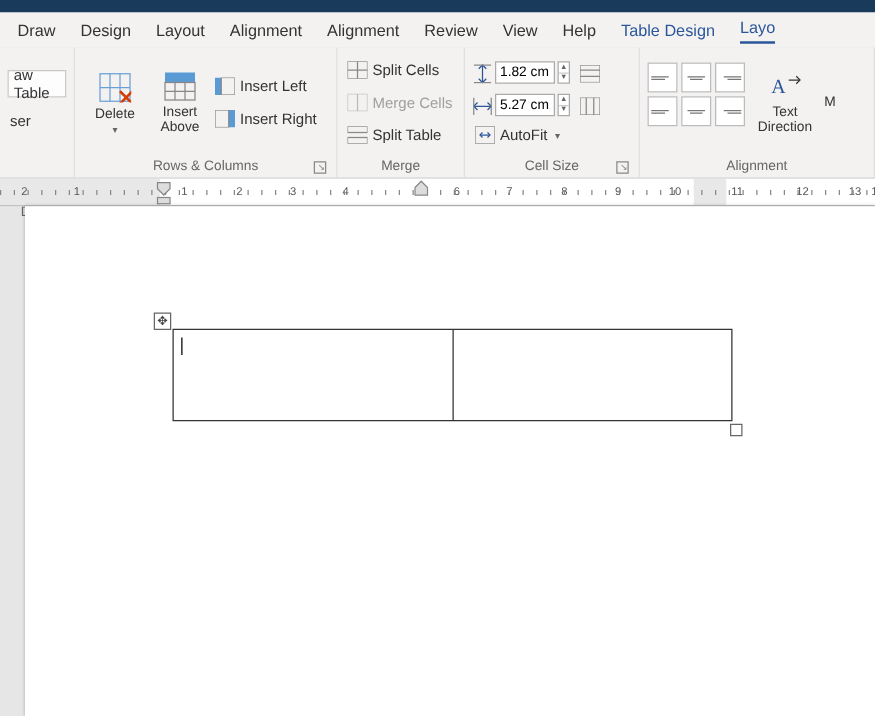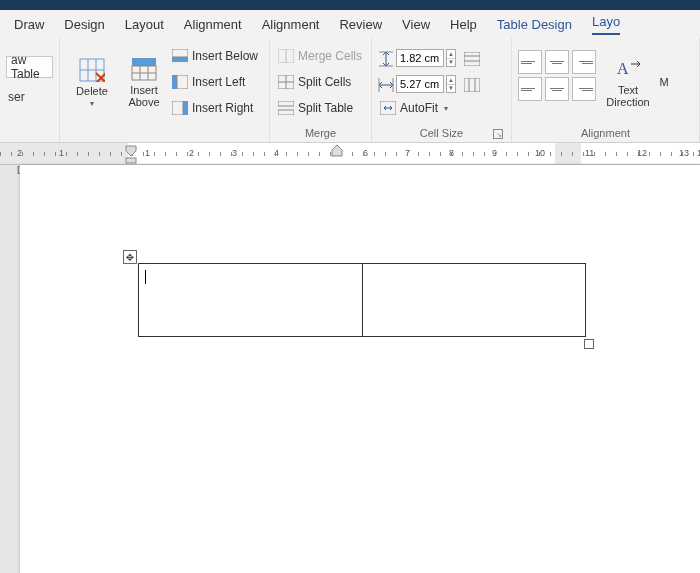--- a/index.html
+++ b/index.html
@@ -259,69 +259,64 @@
               <line x1="17" y1="9" x2="17" y2="23" stroke="#888"></line>
               <line x1="1" y1="16" x2="25" y2="16" stroke="#888"></line>
             </svg>
         </span>
         <span style="text-align:center;line-height:1.1;">Insert<br>Above</span>
       </div>
       <div class="col">
         <div class="row-btn">
           <span class="ic-sm">
             <svg width="16" height="14">
-                <rect x="0" y="8" width="16" height="5" fill="#5b9bd5"></rect>
-                <rect x="0" y="0" width="16" height="8" fill="none" stroke="#888"></rect>
-              </svg>
-          </span>
-          <span>Insert Below</span>
-        </div>
-        <div class="row-btn">
-          <span class="ic-sm">
-            <svg width="16" height="14">
                 <rect x="0" y="0" width="5" height="14" fill="#5b9bd5"></rect>
                 <rect x="5" y="0" width="11" height="14" fill="none" stroke="#888"></rect>
               </svg>
           </span>
           <span>Insert Left</span>
         </div>
         <div class="row-btn">
           <span class="ic-sm">
             <svg width="16" height="14">
                 <rect x="11" y="0" width="5" height="14" fill="#5b9bd5"></rect>
                 <rect x="0" y="0" width="11" height="14" fill="none" stroke="#888"></rect>
               </svg>
           </span>
           <span>Insert Right</span>
         </div>
       </div>
+    </div>
+    <div class="group-label">
+      <span>Rows &amp; Columns</span>
+      <span class="launcher"></span>
     </div>
   </div>
 
   <div class="group" style="width:102px;">
     <div class="group-body">
       <div class="col">
-        <div class="row-btn disabled">
-          <span class="ic-sm">
-            <svg width="16" height="14">
-                <rect x="0" y="0" width="16" height="14" fill="none" stroke="#bbb"></rect>
-                <line x1="8" y1="0" x2="8" y2="14" stroke="#bbb"></line>
-              </svg>
-          </span>
-          <span>Merge Cells</span>
-        </div>
         <div class="row-btn">
           <span class="ic-sm">
             <svg width="16" height="14">
                 <rect x="0" y="0" width="16" height="14" fill="none" stroke="#888"></rect>
                 <line x1="8" y1="0" x2="8" y2="14" stroke="#888"></line>
                 <line x1="0" y1="7" x2="16" y2="7" stroke="#888"></line>
               </svg>
           </span>
           <span>Split Cells</span>
+        </div>
+        <div class="row-btn disabled">
+          <span class="ic-sm">
+            <svg width="16" height="14">
+                <rect x="0" y="0" width="16" height="14" fill="none" stroke="#bbb"></rect>
+                <line x1="8" y1="0" x2="8" y2="14" stroke="#bbb"></line>
+              </svg>
+          </span>
+          <span>Merge Cells</span>
         </div>
         <div class="row-btn">
           <span class="ic-sm">
             <svg width="16" height="14">
                 <rect x="0" y="0" width="16" height="5" fill="none" stroke="#888"></rect>
                 <rect x="0" y="9" width="16" height="5" fill="none" stroke="#888"></rect>
               </svg>
           </span>
           <span>Split Table</span>
         </div>

